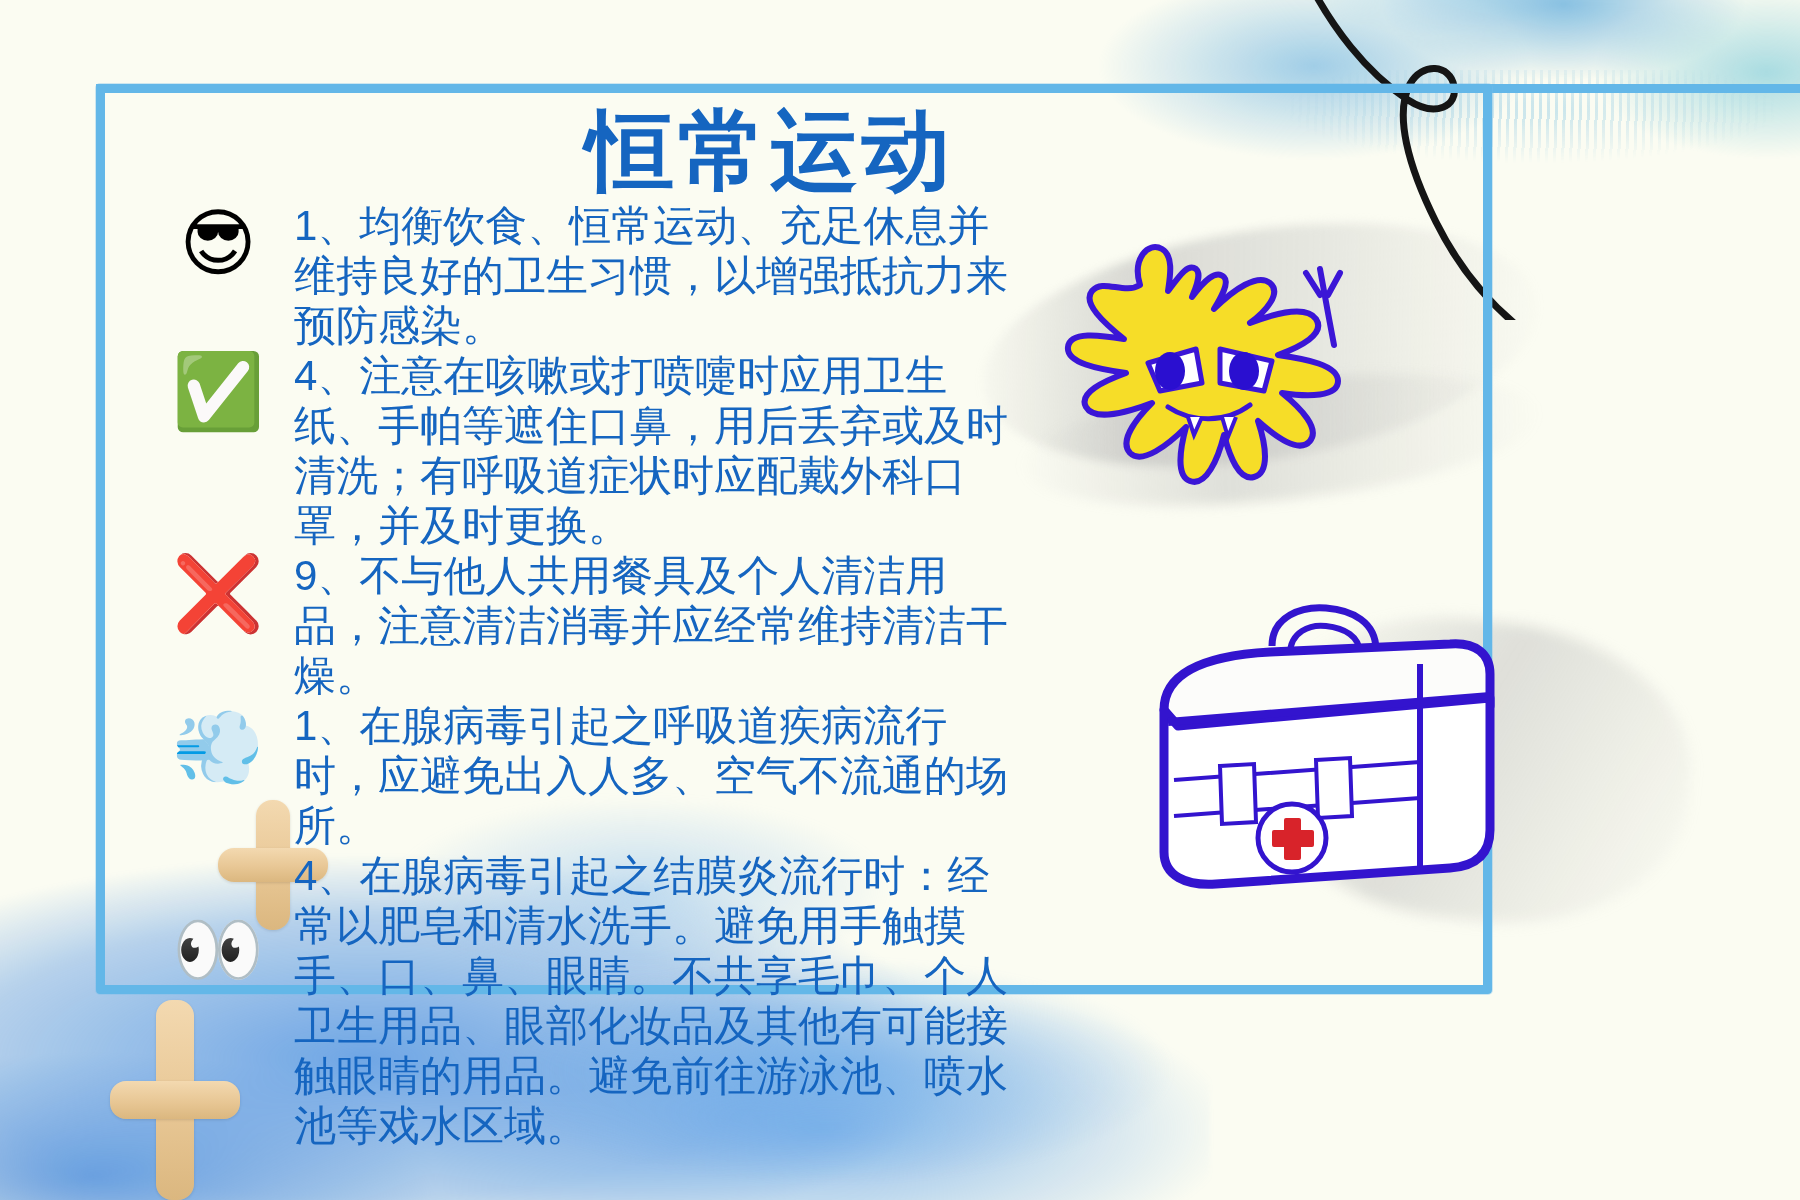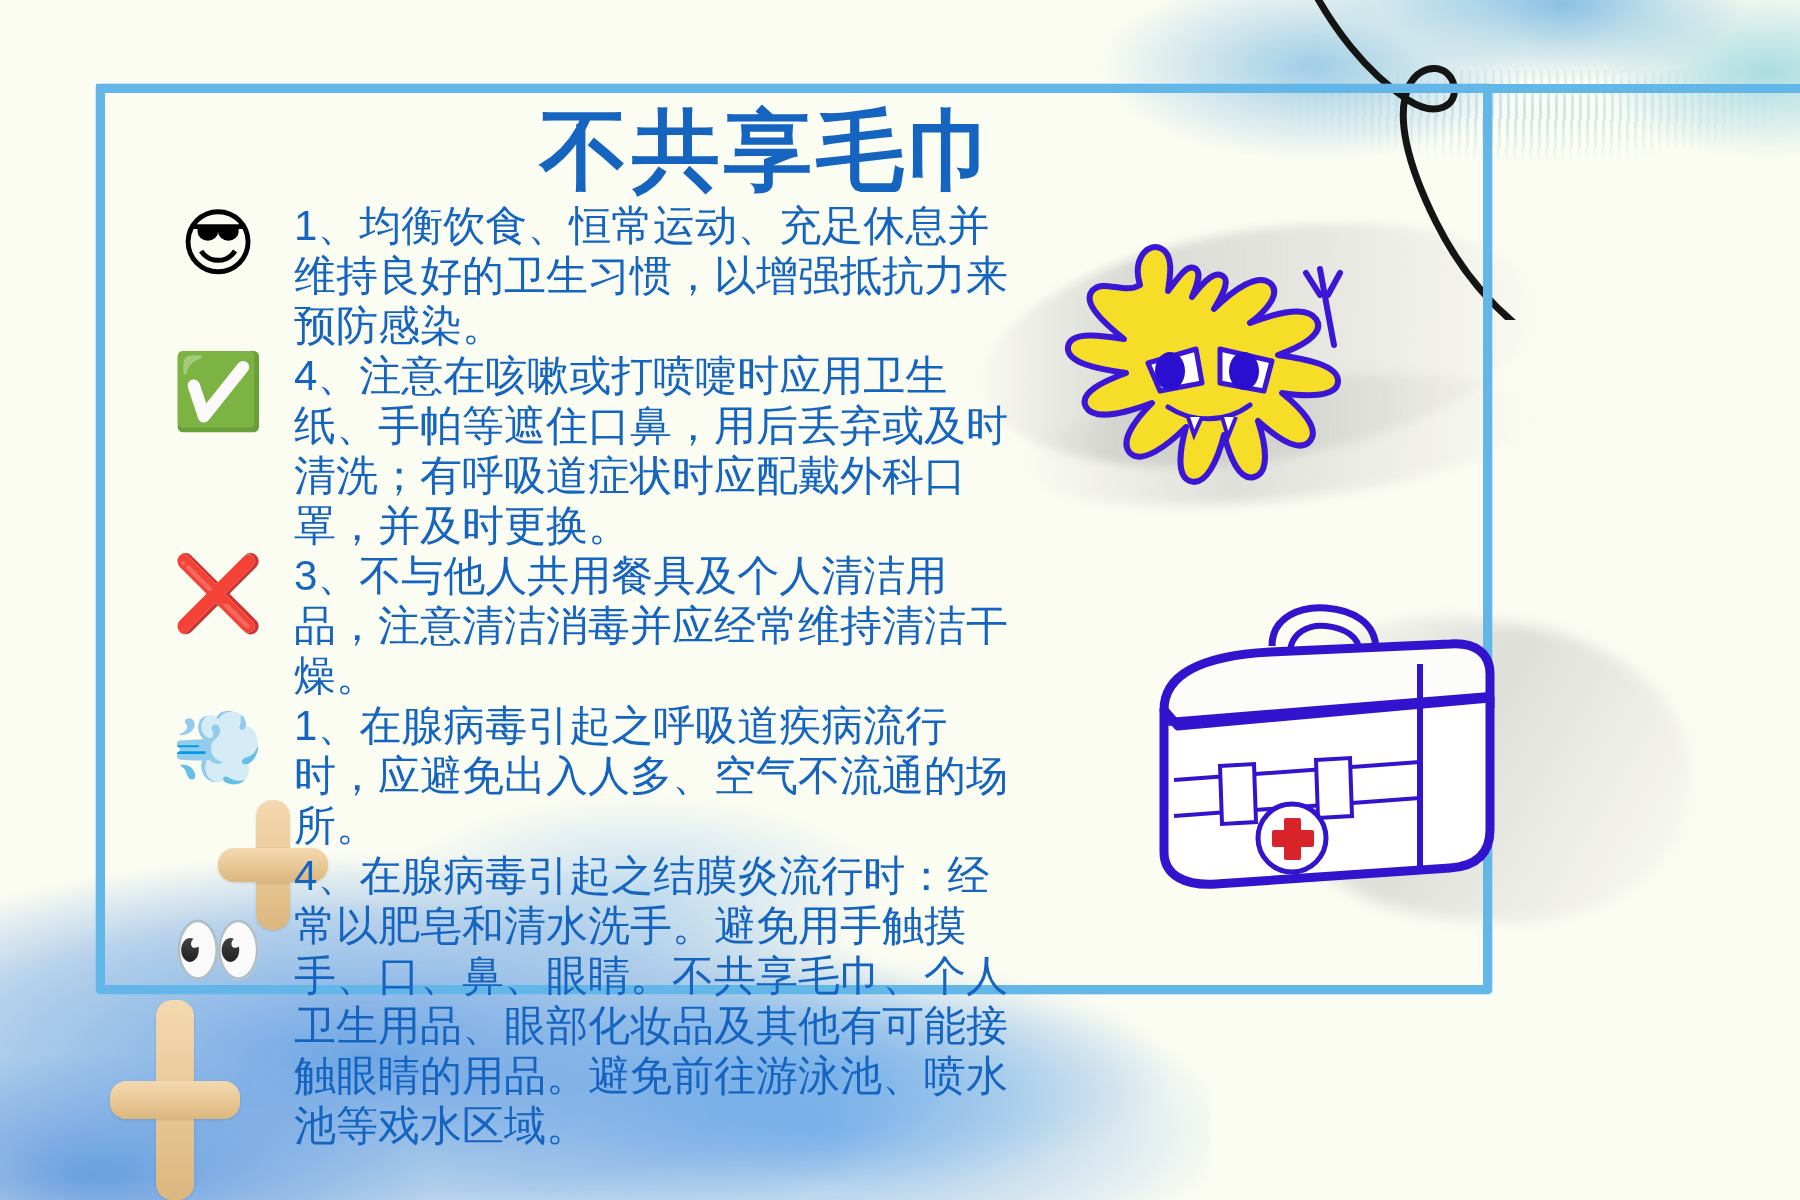--- a/index.html
+++ b/index.html
@@ -220,37 +220,37 @@
 
   <circle cx="172" cy="258" r="34" fill="#ffffff" stroke="#3314ce" stroke-width="5"></circle>
   <g fill="#d8232a">
     <rect x="164" y="238" width="17" height="42" rx="2"></rect>
     <rect x="152" y="250" width="42" height="17" rx="2"></rect>
   </g>
 </svg>
 
 <div class="content">
 
-  <div class="title">不共享毛巾</div>
+  <div class="title">恒常运动</div>
 
   <div class="list">
 
     <div class="item i1">
       <span class="bullet-icon">😎</span>
       <div class="item-text">1、均衡饮食、恒常运动、充足休息并维持良好的卫生习惯，以增强抵抗力来预防感染。</div>
     </div>
 
     <div class="item i2">
       <span class="bullet-icon">✅</span>
       <div class="item-text">4、注意在咳嗽或打喷嚏时应用卫生纸、手帕等遮住口鼻，用后丢弃或及时清洗；有呼吸道症状时应配戴外科口罩，并及时更换。</div>
     </div>
 
     <div class="item i3">
       <span class="bullet-icon">❌</span>
-      <div class="item-text">3、不与他人共用餐具及个人清洁用品，注意清洁消毒并应经常维持清洁干燥。</div>
+      <div class="item-text">9、不与他人共用餐具及个人清洁用品，注意清洁消毒并应经常维持清洁干燥。</div>
     </div>
 
     <div class="item i4">
       <span class="bullet-icon">💨</span>
       <div class="item-text">1、在腺病毒引起之呼吸道疾病流行时，应避免出入人多、空气不流通的场所。</div>
     </div>
 
     <div class="item i5">
       <span class="bullet-icon">👀</span>
       <div class="item-text">4、在腺病毒引起之结膜炎流行时：经常以肥皂和清水洗手。避免用手触摸手、口、鼻、眼睛。不共享毛巾、个人卫生用品、眼部化妆品及其他有可能接触眼睛的用品。避免前往游泳池、喷水池等戏水区域。</div>

